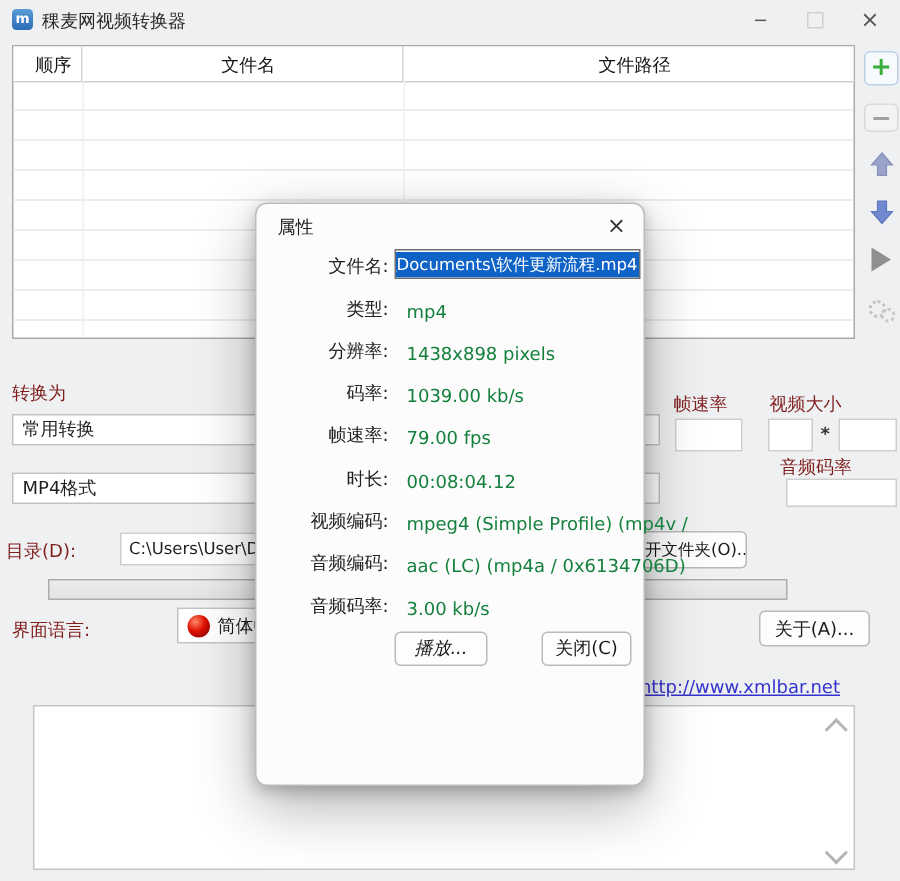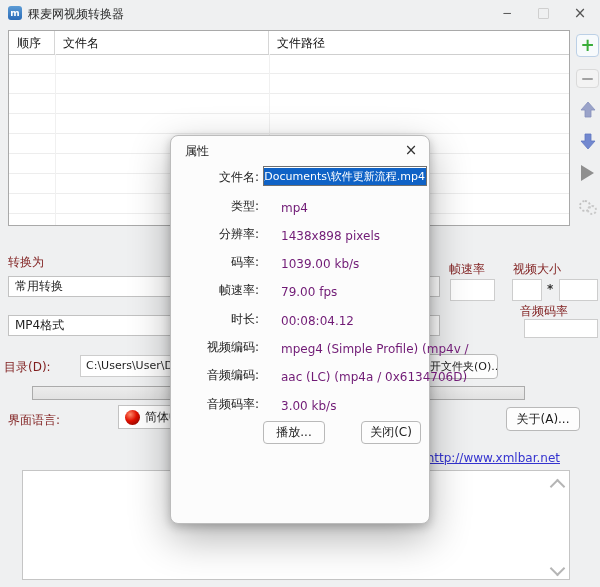--- a/index.html
+++ b/index.html
@@ -16,21 +16,21 @@
   .titlebar{left:0;top:0;width:600px;height:26px;}
   .app-icon{left:8px;top:6px;width:14px;height:14px;border-radius:3px;
     background:linear-gradient(#5b9bd5,#2b6cb8);color:#fff;font-size:9px;font-weight:bold;
     display:flex;align-items:center;justify-content:center;}
   .app-title{left:28px;top:6px;color:#2a2a2a;}
   .win-btn{top:3px;width:22px;height:20px;display:flex;align-items:center;justify-content:center;color:#555;}
   .maxbox{width:9px;height:9px;border:1px solid #cfcfcf;border-radius:1px;}
 
   
   .table{left:8px;top:30px;width:562px;height:196px;background:#fff;border:1px solid #a9a9a9;box-sizing:border-box;}
-  .thead{position:absolute;left:0;top:0;right:0;height:23px;display:flex;border-bottom:1px solid #cfcfcf;background:#fff;}
+  .thead{position:absolute;left:0;top:0;right:0;height:23px;display:flex;border-bottom:1px solid #cfcfcf;background:#fff;text-align:center;}
   .th{box-sizing:border-box;padding:4px 0 0 8px;color:#111;border-right:1px solid #d6d6d6;overflow:hidden;white-space:nowrap;}
   .th:last-child{border-right:none;}
   .tbody{position:absolute;left:0;top:23px;right:0;bottom:0;
     background-image:repeating-linear-gradient(to bottom,transparent 0,transparent 19px,#ededed 19px,#ededed 20px);}
   .colline{position:absolute;top:23px;bottom:0;width:1px;background:#f0f0f0;}
 
   
   .tool{left:576px;width:23px;display:flex;align-items:center;justify-content:center;box-sizing:border-box;}
   .btn-add{top:34px;height:23px;background:#f7fafc;border:1px solid #bcd0e6;border-radius:4px;
     color:#3aad3a;font-size:17px;font-weight:bold;line-height:1;}
@@ -66,21 +66,21 @@
   
   .dialog{left:170px;top:135px;width:260px;height:389px;background:#fcfcfc;
     border:1px solid #bcbcbc;border-radius:8px;box-sizing:border-box;z-index:10;
     box-shadow:0 3px 10px rgba(0,0,0,.22),0 14px 40px rgba(0,0,0,.30);}
   .dlg-title{position:absolute;left:14px;top:7px;color:#222;}
   .dlg-close{position:absolute;right:8px;top:4px;width:20px;height:20px;display:flex;align-items:center;justify-content:center;
     font-size:15px;color:#333;}
   .prows{position:absolute;left:0;top:22px;right:0;}
   .prow{height:28.3px;display:flex;align-items:flex-end;}
   .plabel{width:88px;text-align:right;flex:0 0 auto;color:#222;}
-  .pvalue{margin-left:22px;white-space:nowrap;color:#701a75;}
+  .pvalue{margin-left:12px;white-space:nowrap;color:#15803d;}
   .pinput{margin-left:4px;width:164px;height:20px;border:1px solid #707070;background:#fff;box-sizing:border-box;
     display:flex;justify-content:flex-end;align-items:center;overflow:hidden;}
   .selspan{background:#0f62c6;color:#fff;font-size:11px;white-space:nowrap;padding:1px 1px;}
   .dlg-btn{position:absolute;top:285px;height:23px;}
   .z1{z-index:1;}
 </style>
 </head>
 <body>
 
 <div class="abs titlebar">
@@ -202,15 +202,15 @@
       </div>
       <div class="prow">
         <div class="plabel">音频编码:</div>
         <div class="pvalue">aac (LC) (mp4a / 0x6134706D)</div>
       </div>
       <div class="prow">
         <div class="plabel">音频码率:</div>
         <div class="pvalue">3.00 kb/s</div>
       </div>
     </div>
-  <div class="btn dlg-btn" style="left:92px;width:62px;">播放...</div>
+  <div class="btn dlg-btn" style="left:92px;width:62px;font-style:italic;">播放...</div>
   <div class="btn dlg-btn" style="left:190px;width:60px;">关闭(C)</div>
 </div>
 
 </body></html>

